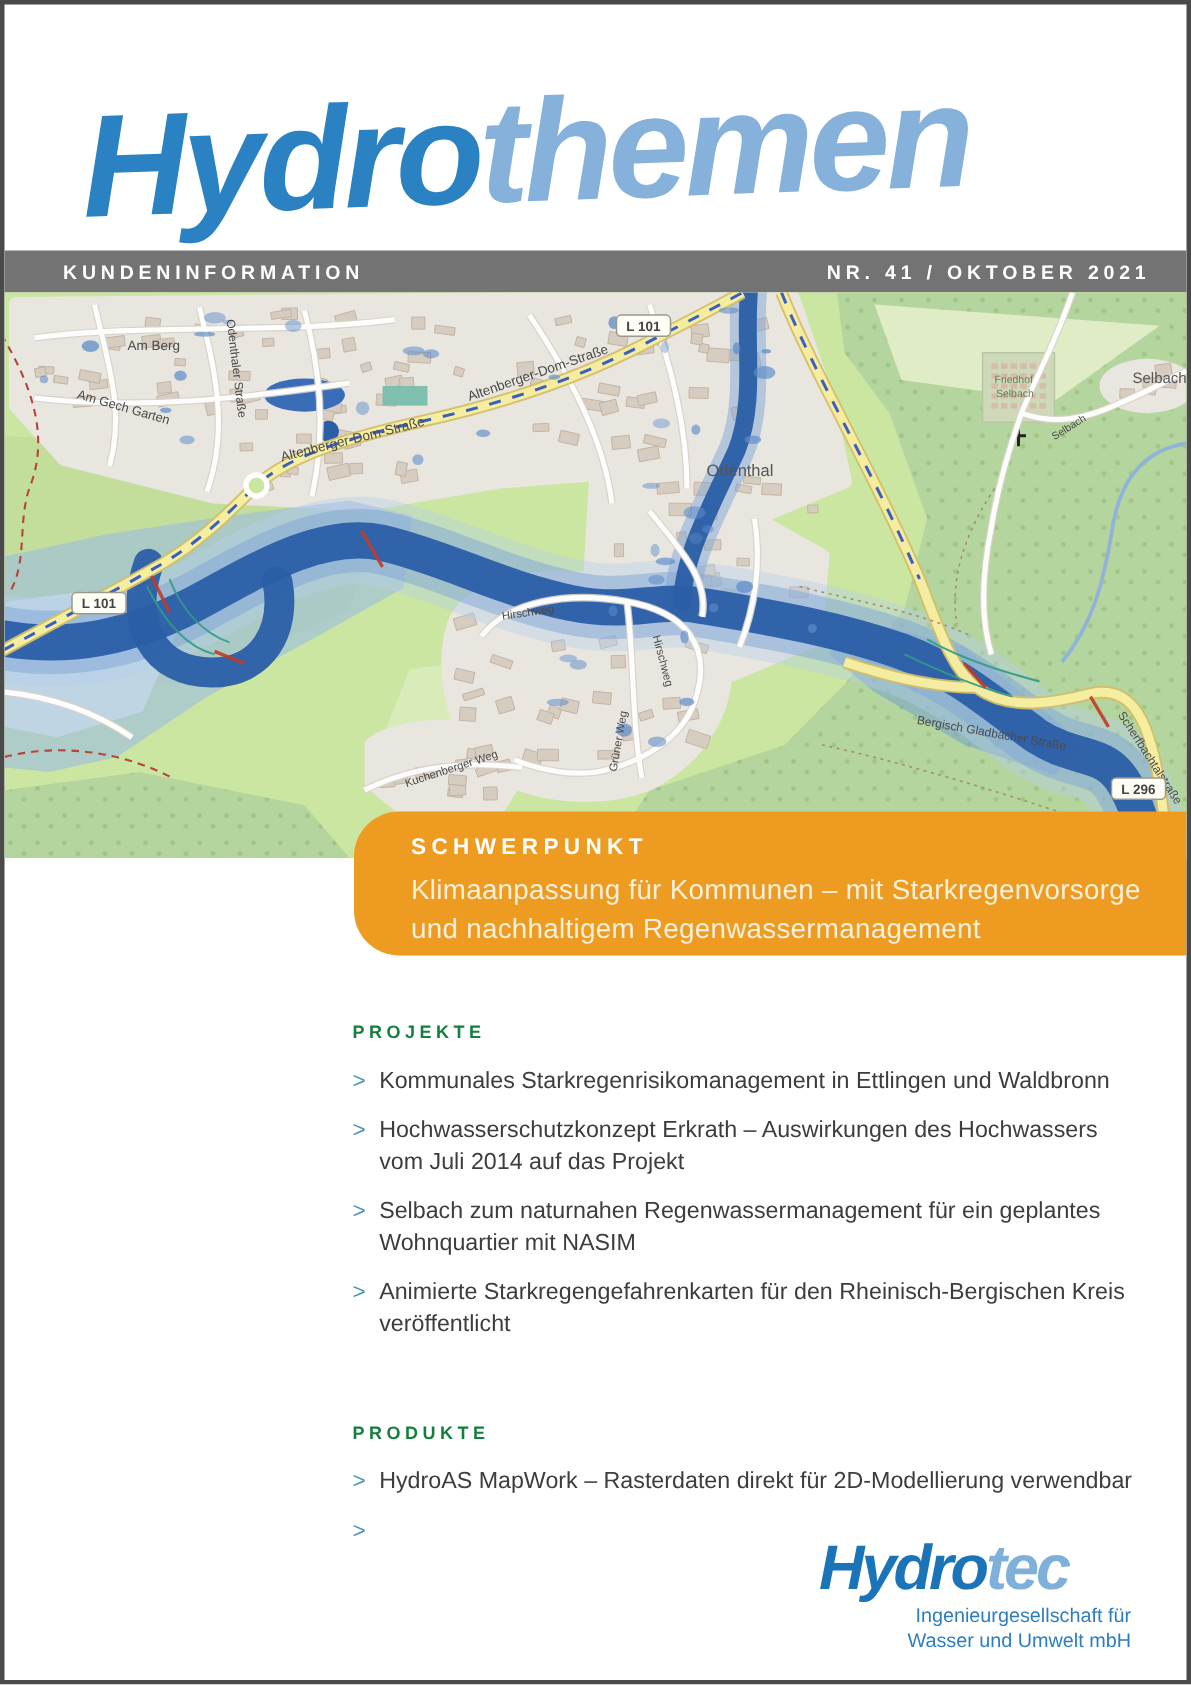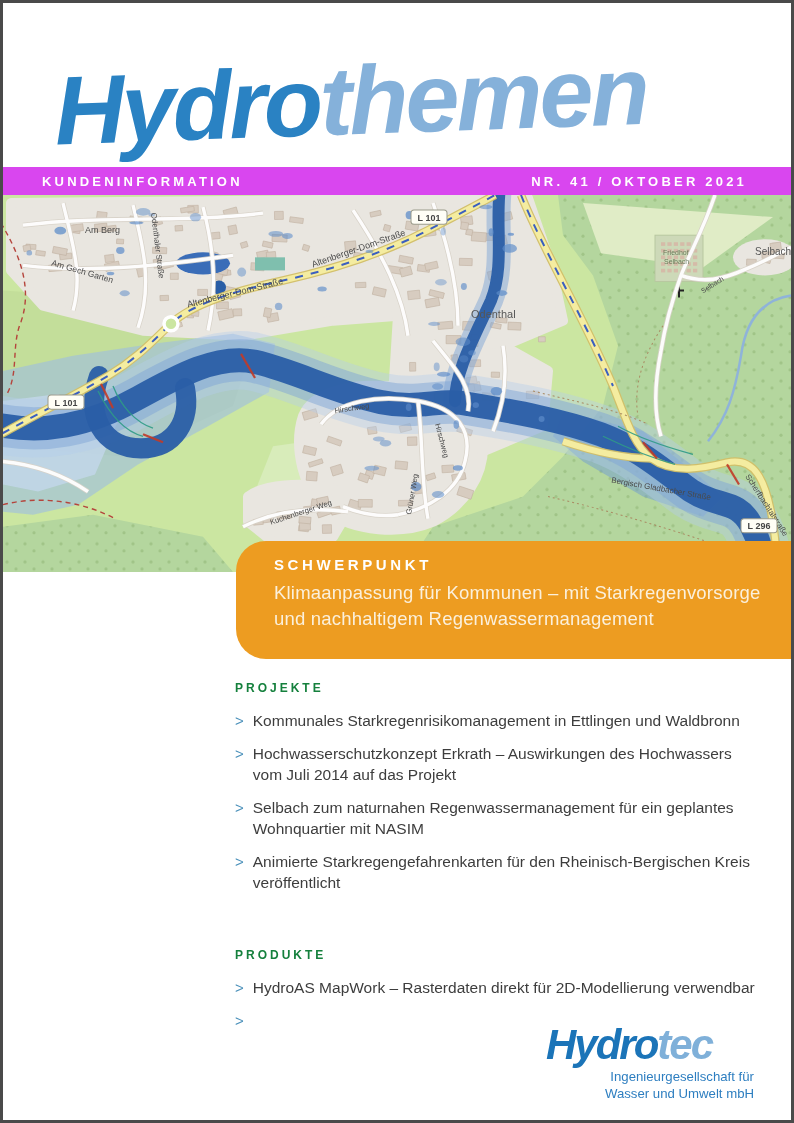--- a/index.html
+++ b/index.html
@@ -4,31 +4,31 @@
 <style>
   html,body{margin:0;padding:0;background:#fff;}
   .page{
     position:relative;width:794px;height:1123px;box-sizing:border-box;
     border:3px solid #4a4a4a;background:#fff;overflow:hidden;
     font-family:"Liberation Sans","DejaVu Sans",sans-serif;
   }
   .masthead{position:absolute;top:22px;left:0;right:0;height:145px;}
   .masthead svg{display:block;}
   .header-bar{
-    position:absolute;top:164px;left:0;right:0;height:28px;background:#d946ef;
+    position:absolute;top:164px;left:0;right:0;height:28px;background:#737373;
     display:flex;justify-content:space-between;align-items:center;
-    padding:0 44px 0 39px;box-sizing:border-box;
+    padding:0 24px 0 39px;box-sizing:border-box;
   }
   .header-bar span{
     color:#fff;font-size:13px;font-weight:bold;letter-spacing:3.2px;white-space:nowrap;
   }
   .map-wrap{position:absolute;top:192px;left:0;right:0;height:377px;background:#cbe6a1;}
   .map-wrap svg{display:block;width:100%;height:100%;}
   .feature-box{
-    position:absolute;top:538px;left:233px;right:0;height:118px;
+    position:absolute;top:538px;left:233px;right:0;height:96px;
     background:#ed9c21;border-radius:30px 0 0 30px;
     padding:15px 20px 0 38px;box-sizing:border-box;
   }
   .feature-box .kicker{
     color:#fff;font-weight:bold;font-size:15px;letter-spacing:3.6px;white-space:nowrap;
   }
   .feature-box .line{
     color:#fbf0dc;font-size:18.5px;line-height:26px;white-space:nowrap;letter-spacing:.2px;
   }
   .feature-box .line.first{margin-top:7px;}

